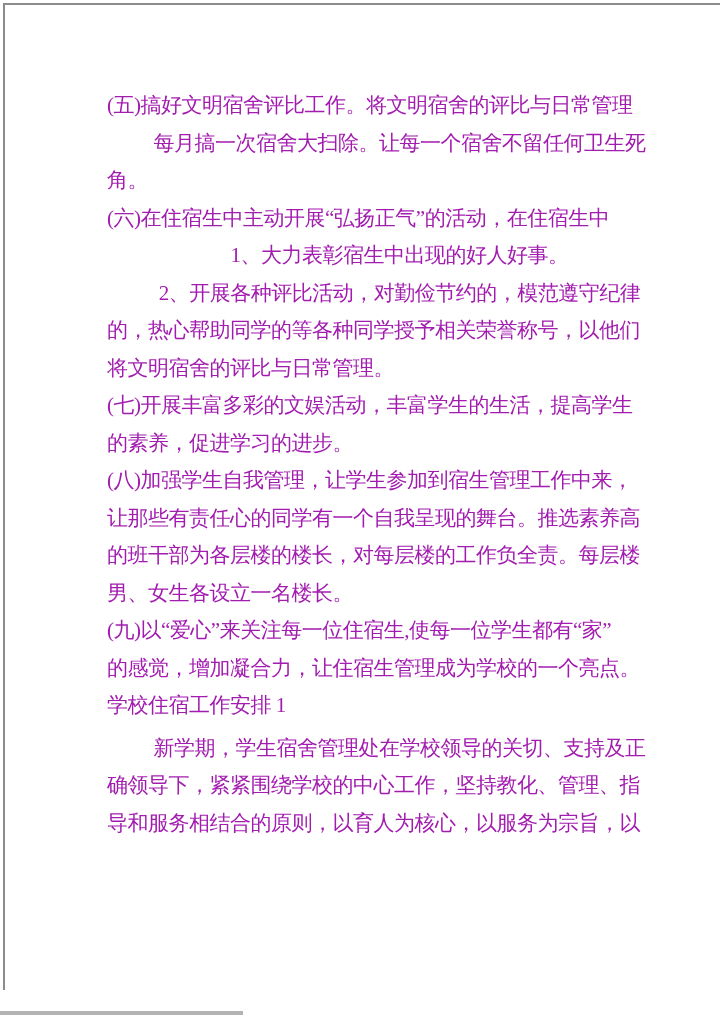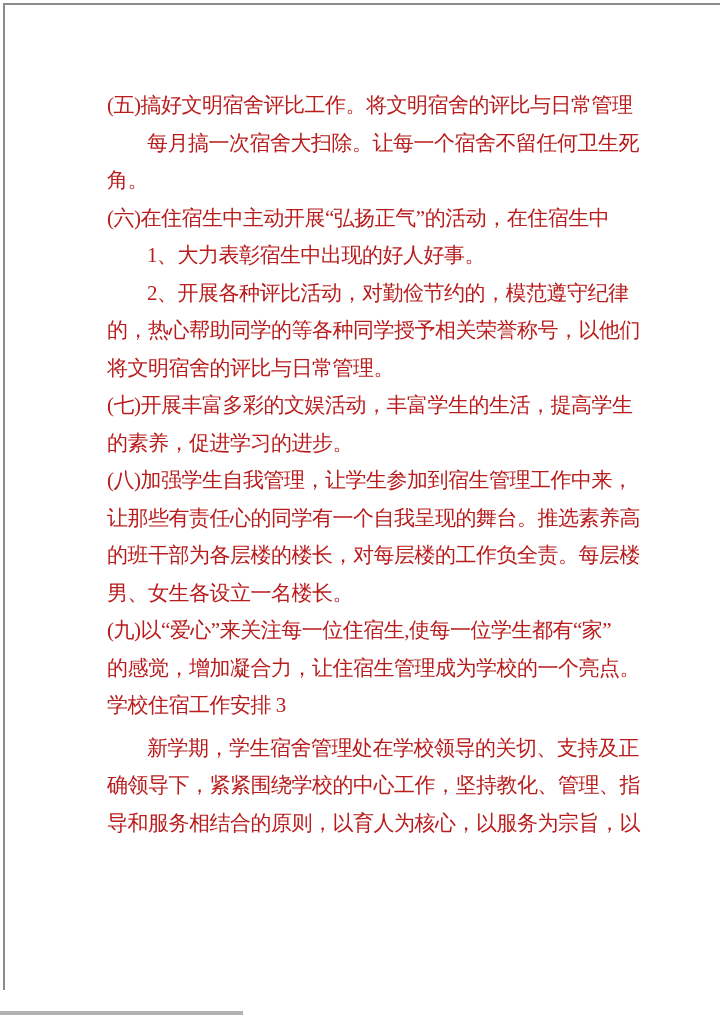--- a/index.html
+++ b/index.html
@@ -45,26 +45,27 @@
   }
   .text-block {
     position: absolute;
     left: 107px;
     top: 87px;
     width: 545px;
   }
   .text-line {
     font-size: 21px;
     line-height: 37.5px;
-    color: #b91c1c;
+    color: #a21caf;
     letter-spacing: -0.5px;
     white-space: nowrap;
   }
   .text-line.indent {
     padding-left: 40px;
+    text-align: center;
   }
   .text-line.extra-space {
     margin-top: 5px;
   }
 </style>
 </head>
 <body>
 
 <div class="page">
   <div class="border-top"></div>
@@ -79,19 +80,19 @@
       <div class="text-line">的，热心帮助同学的等各种同学授予相关荣誉称号，以他们</div>
       <div class="text-line">将文明宿舍的评比与日常管理。</div>
       <div class="text-line">(七)开展丰富多彩的文娱活动，丰富学生的生活，提高学生</div>
       <div class="text-line">的素养，促进学习的进步。</div>
       <div class="text-line">(八)加强学生自我管理，让学生参加到宿生管理工作中来，</div>
       <div class="text-line">让那些有责任心的同学有一个自我呈现的舞台。推选素养高</div>
       <div class="text-line">的班干部为各层楼的楼长，对每层楼的工作负全责。每层楼</div>
       <div class="text-line">男、女生各设立一名楼长。</div>
       <div class="text-line">(九)以“爱心”来关注每一位住宿生,使每一位学生都有“家”</div>
       <div class="text-line">的感觉，增加凝合力，让住宿生管理成为学校的一个亮点。</div>
-      <div class="text-line">学校住宿工作安排 3</div>
+      <div class="text-line">学校住宿工作安排 1</div>
       <div class="text-line indent extra-space">新学期，学生宿舍管理处在学校领导的关切、支持及正</div>
       <div class="text-line">确领导下，紧紧围绕学校的中心工作，坚持教化、管理、指</div>
       <div class="text-line">导和服务相结合的原则，以育人为核心，以服务为宗旨，以</div>
     </div>
   <div class="bottom-strip"></div>
 </div>
 
 </body></html>

